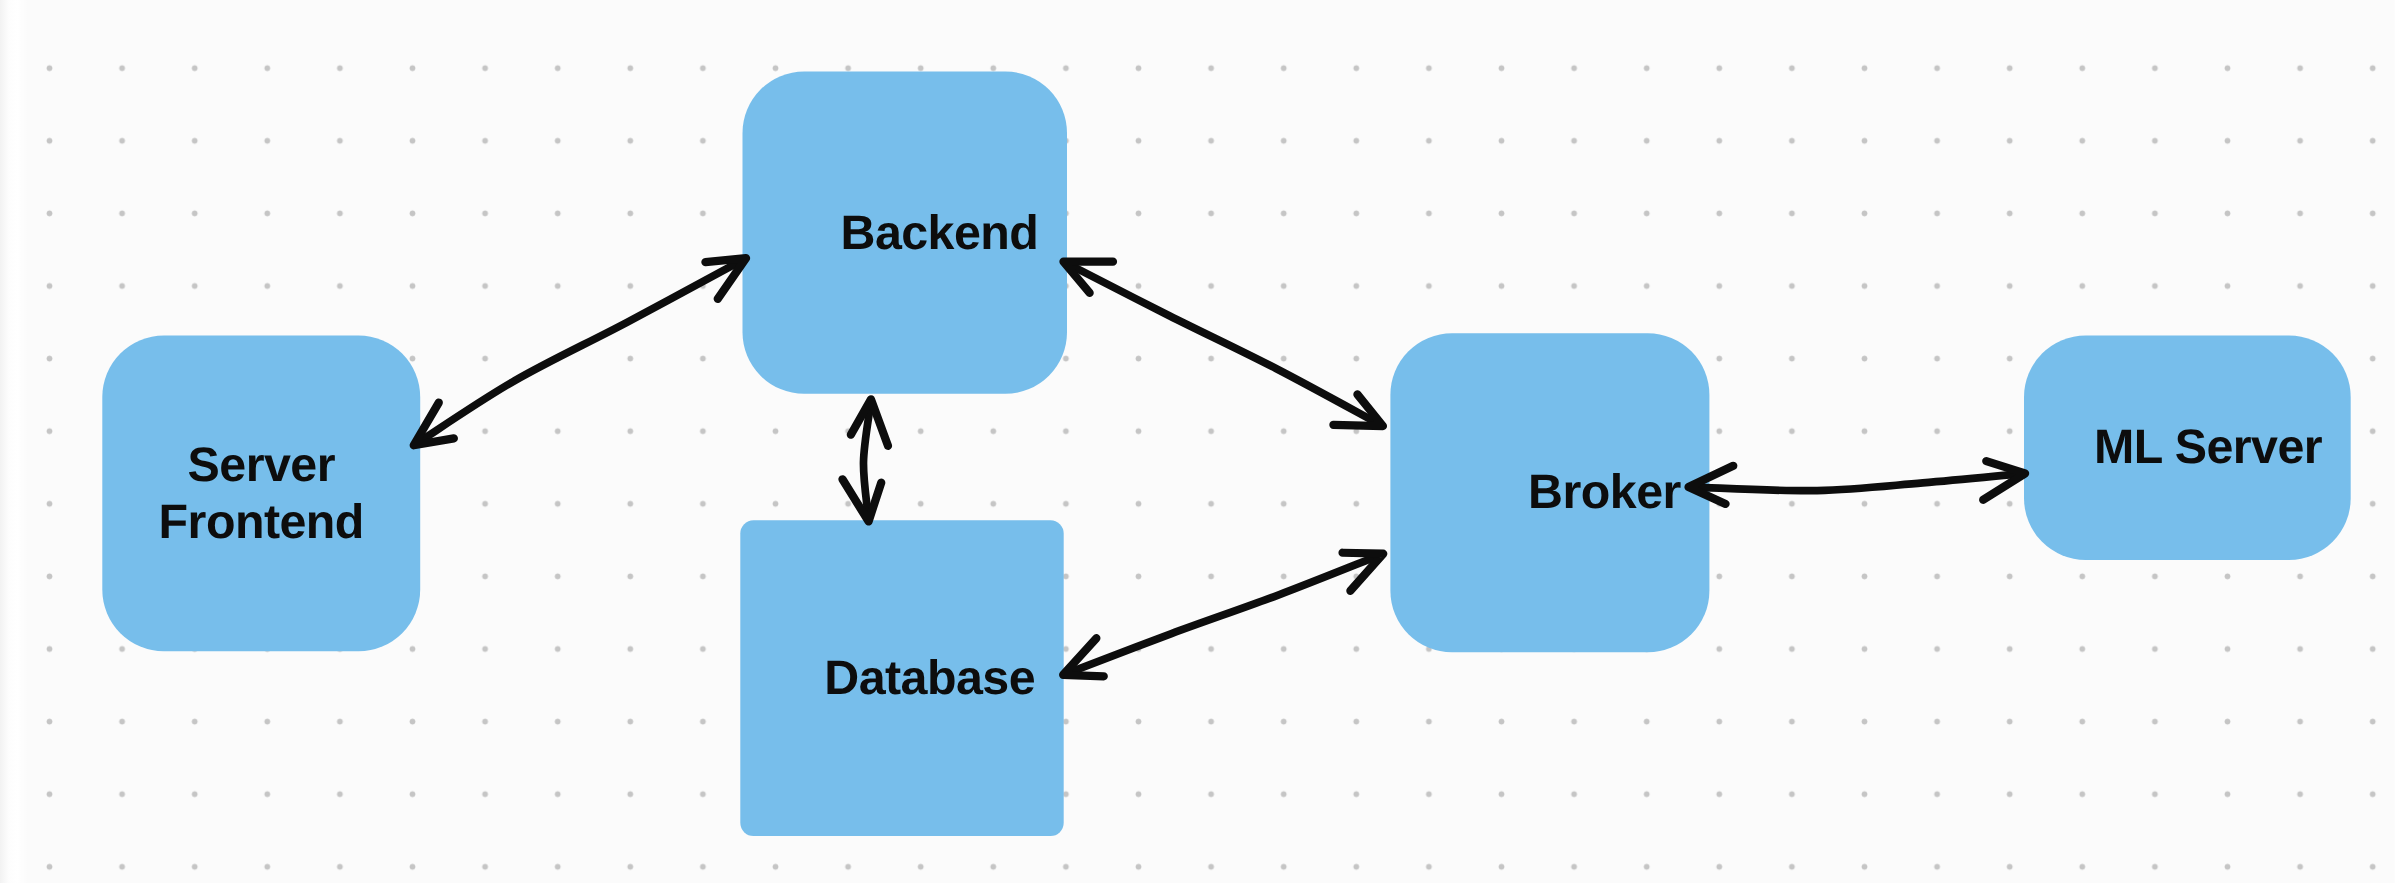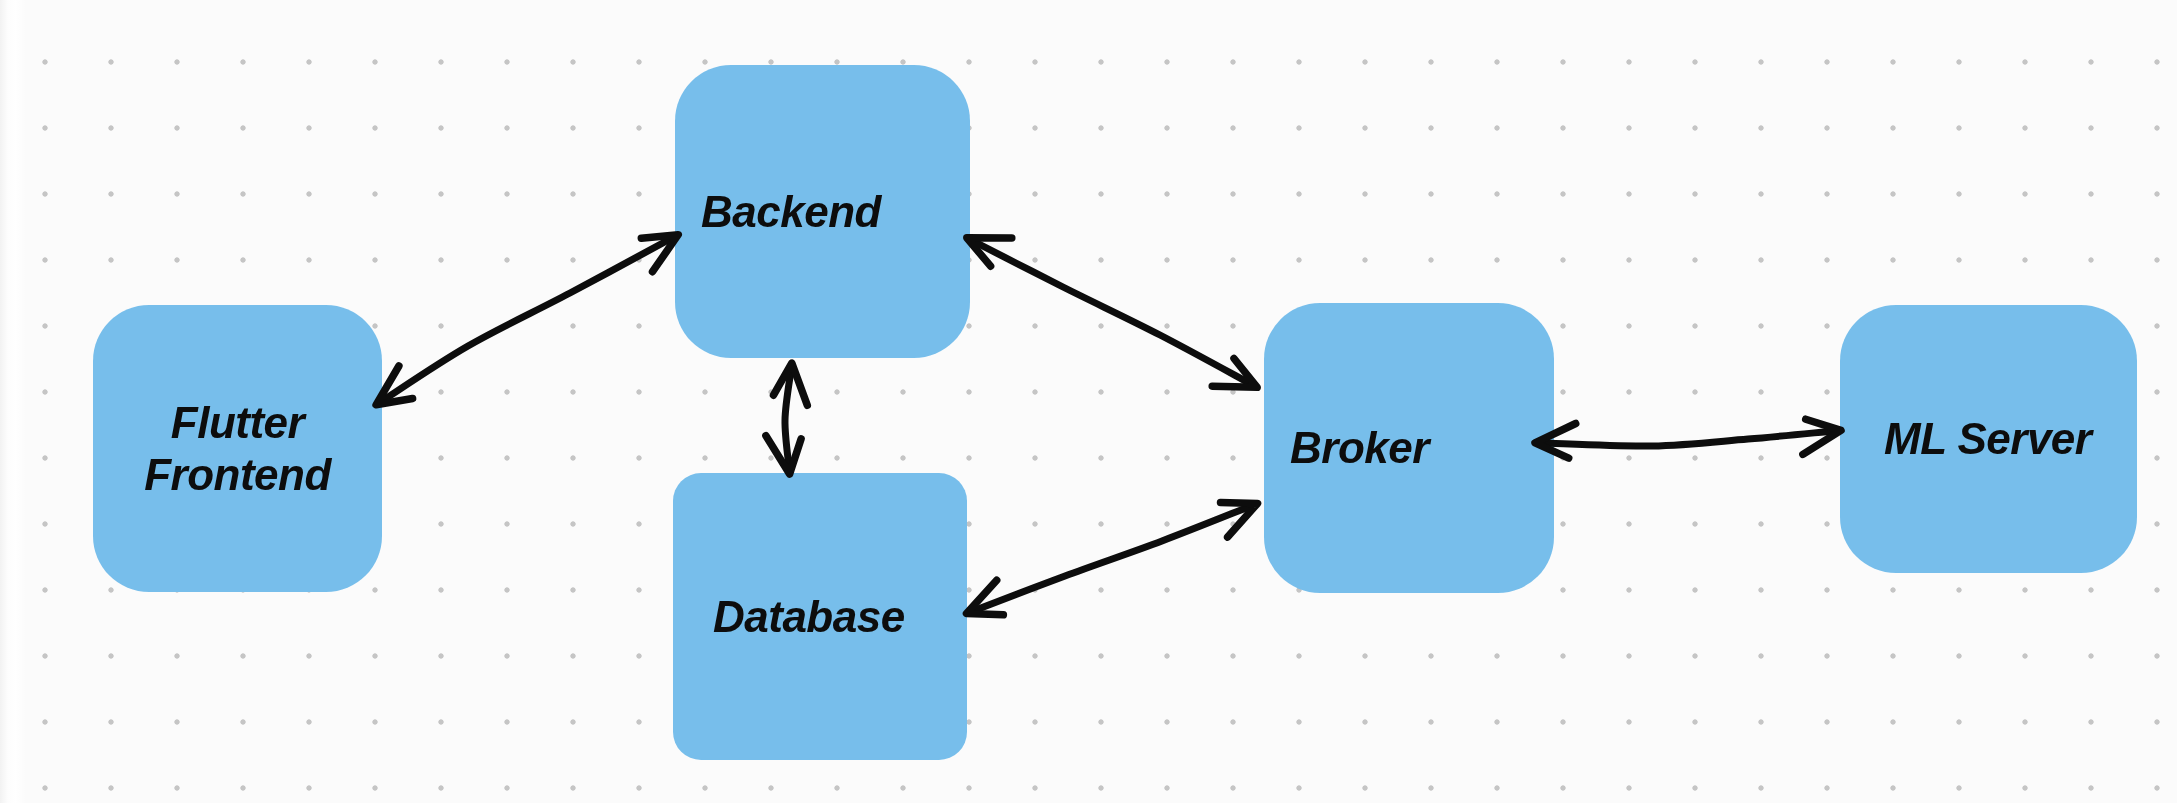--- a/index.html
+++ b/index.html
@@ -27,25 +27,24 @@
     width: 26px;
     height: 100%;
     background: linear-gradient(90deg, #f2f2f2 0px, #fdfdfd 8px, var(--gutter-color, #ffffff) 60%, rgba(255,255,255,0) 100%);
   }
   .node {
     position: absolute;
     background: var(--node-fill, #77beeb);
     border-radius: 56px;
     display: flex;
     align-items: center;
-    justify-content: flex-start;
+    justify-content: flex-end;
     text-align: center;
     box-sizing: border-box;
     padding: 0 26px;
-    font-style: italic;
   }
   .node-label {
     font-size: 44px;
     font-weight: 700;
     line-height: 1.16;
     letter-spacing: -0.5px;
     color: var(--node-text, #0d0d0d);
     user-select: none;
   }
   svg.edges-layer {
@@ -62,32 +61,32 @@
     stroke-linejoin: round;
   }
 </style>
 </head>
 <body>
 
 <div class="stage">
   <div class="left-gutter"></div>
   <div id="nodes-layer">
       <div class="node" style="left: 93px; top: 305px; width: 289px; height: 287px; border-radius: 56px;">
-        <span class="node-label">Flutter Frontend</span>
+        <span class="node-label">Server Frontend</span>
       </div>
       <div class="node" style="left: 675px; top: 65px; width: 295px; height: 293px; border-radius: 56px;">
         <span class="node-label">Backend</span>
       </div>
-      <div class="node" style="left: 673px; top: 473px; width: 294px; height: 287px; border-radius: 28px; padding-left: 40px;">
+      <div class="node" style="left: 673px; top: 473px; width: 294px; height: 287px; border-radius: 12px; padding-left: 40px;">
         <span class="node-label">Database</span>
       </div>
       <div class="node" style="left: 1264px; top: 303px; width: 290px; height: 290px; border-radius: 56px;">
         <span class="node-label">Broker</span>
       </div>
-      <div class="node" style="left: 1840px; top: 305px; width: 297px; height: 268px; border-radius: 56px; padding-left: 44px;">
+      <div class="node" style="left: 1840px; top: 305px; width: 297px; height: 204px; border-radius: 56px; padding-left: 44px;">
         <span class="node-label">ML Server</span>
       </div>
     </div>
   <svg class="edges-layer" id="edges-layer" viewBox="0 0 2177 803" xmlns="http://www.w3.org/2000/svg">
       <g>
         <path d="M 382 401 C 396.3 391.8 436.7 364.0 468 346 C 499.3 328.0 536.0 311.0 570 293 C 604.0 275.0 655.0 247.2 672 238" stroke-width="7"></path>
         <path d="M 652.5 271.7 L 678.2 234.7 L 641.3 238.2" stroke-width="7.5"></path>
         <path d="M 398.9 366.0 L 376.1 404.8 L 412.6 398.5" stroke-width="7.5"></path>
       </g>
       <g>

